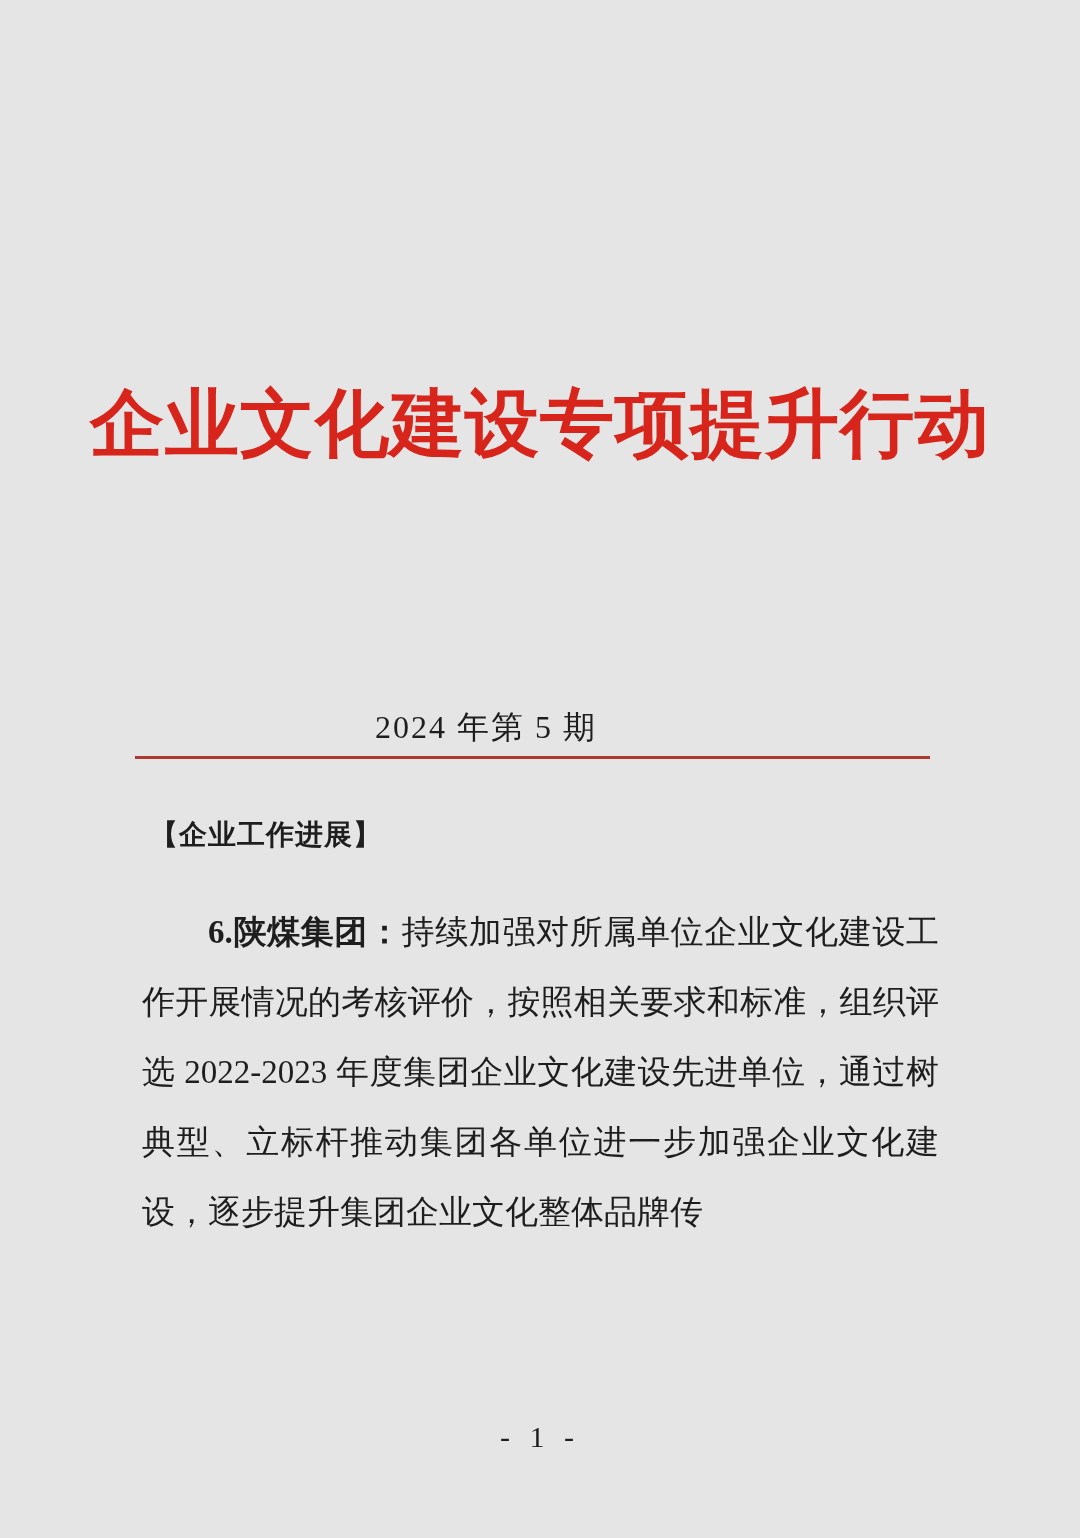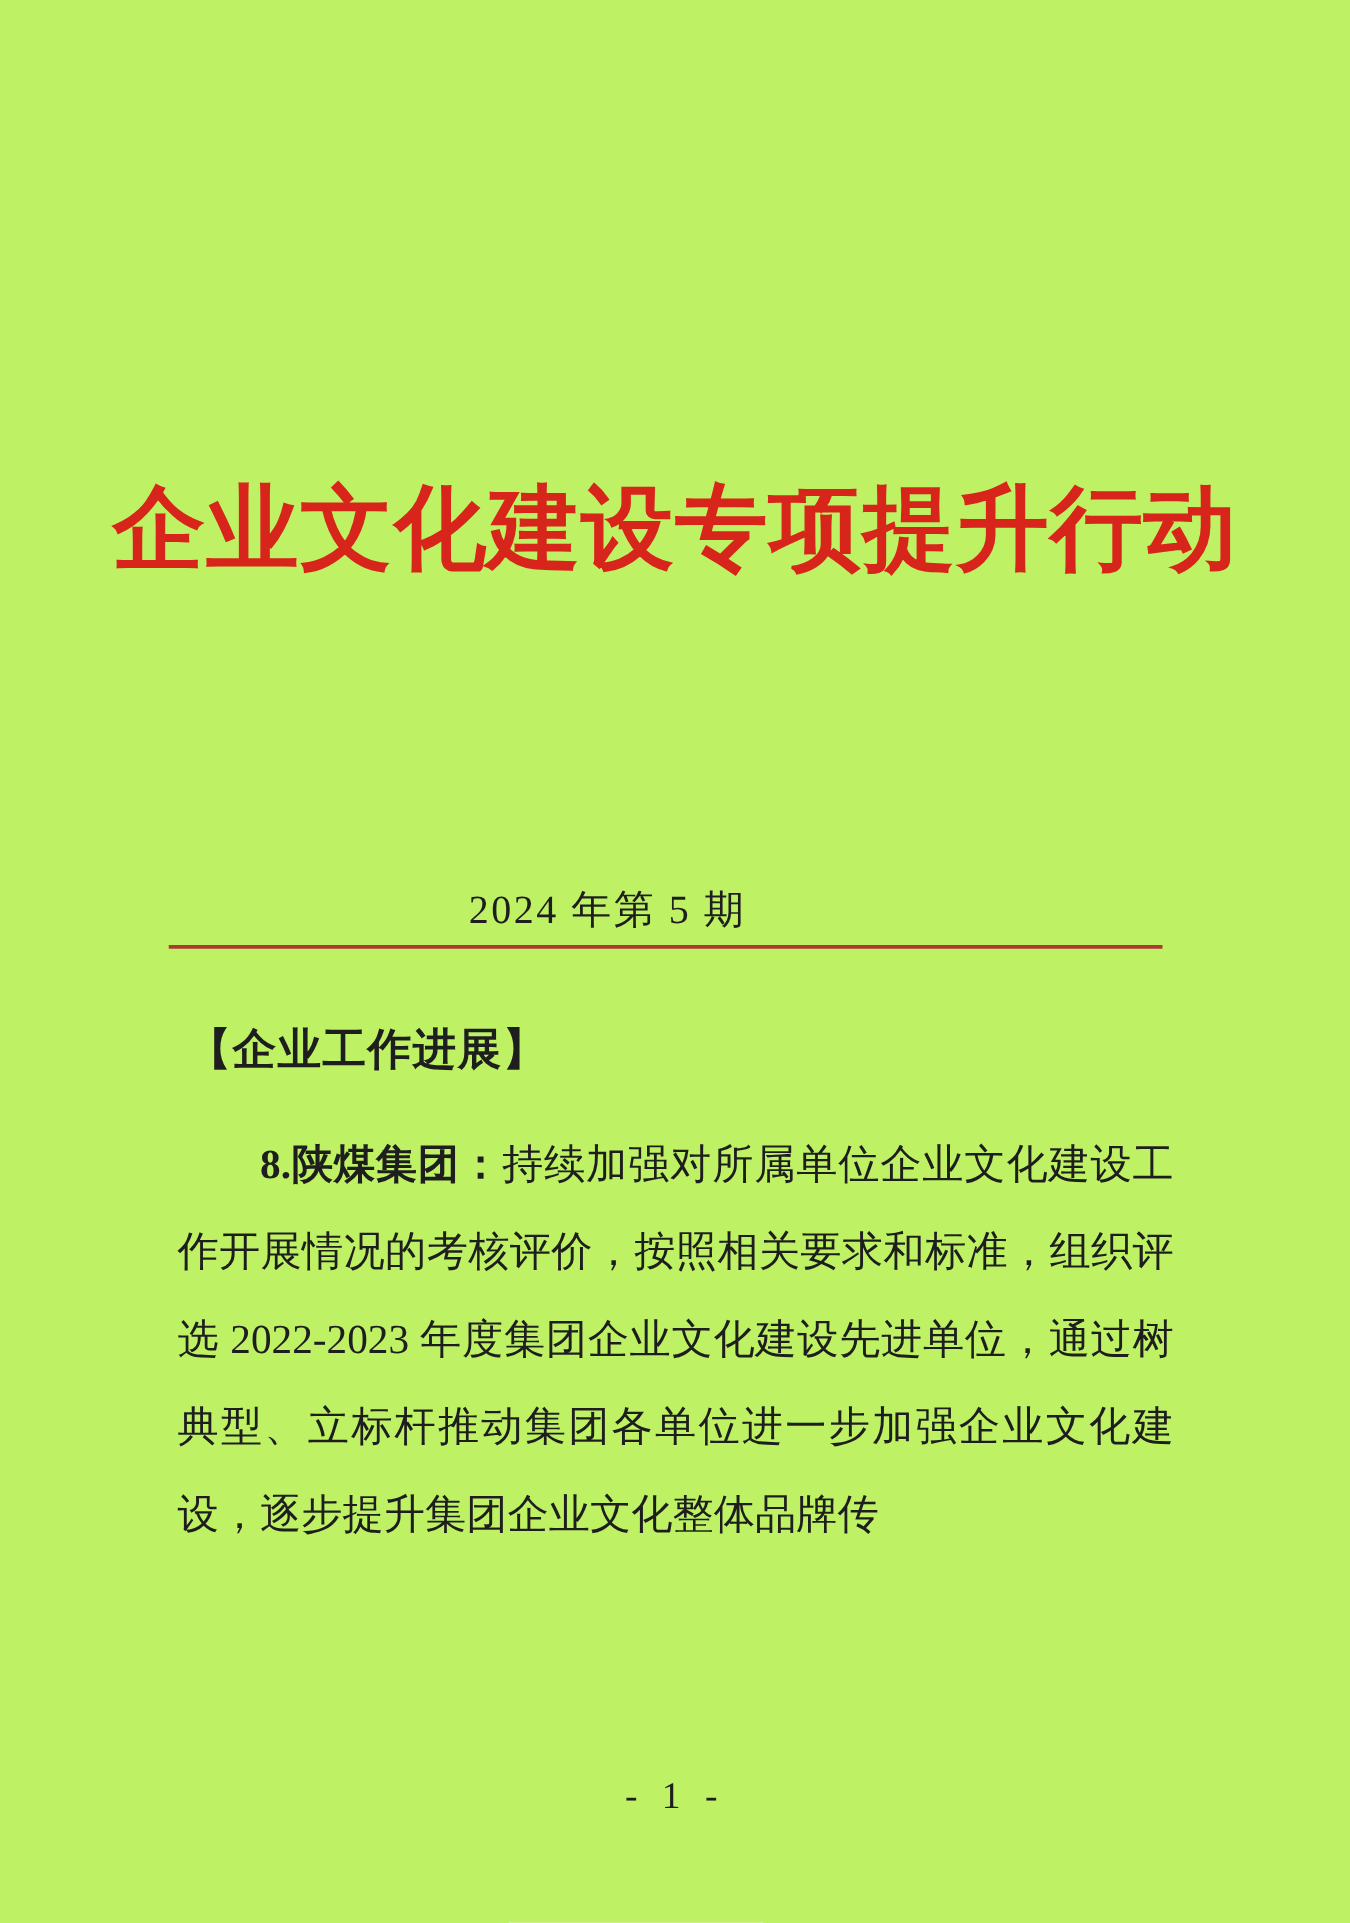--- a/index.html
+++ b/index.html
@@ -3,21 +3,21 @@
 <meta charset="utf-8">
 <style>
   html, body {
     margin: 0;
     padding: 0;
   }
   .page {
     position: relative;
     width: 1080px;
     height: 1538px;
-    background: #bef264;
+    background: #e5e5e5;
     overflow: hidden;
     font-family: "Liberation Serif", "DejaVu Serif", serif;
     color: #1e1e1e;
   }
   .header-block {
     position: absolute;
     top: 380px;
     left: 0;
     width: 1080px;
     text-align: center;
@@ -56,21 +56,21 @@
     width: 795px;
     height: 3px;
     background: #ad3a32;
     border: none;
     margin: 0;
   }
   .section-heading {
     position: absolute;
     top: 816px;
     left: 150px;
-    font-size: 35px;
+    font-size: 28px;
     font-weight: bold;
     letter-spacing: 1px;
     margin: 0;
   }
   .body-text {
     position: absolute;
     top: 898px;
     left: 142px;
     width: 797px;
     font-size: 33px;
@@ -104,18 +104,18 @@
     <div class="title-line1">企业文化建设专项提升行动</div>
   </div>
 
   <div class="issue-line">2024 年第 5 期</div>
 
   <div class="red-divider"></div>
 
   <div class="section-heading">【企业工作进展】</div>
 
   <div class="body-text">
-    <p><span class="para-lead">8.陕煤集团：</span><span>持续加强对所属单位企业文化建设工作开展情况的考核评价，按照相关要求和标准，组织评选 2022-2023 年度集团企业文化建设先进单位，通过树典型、立标杆推动集团各单位进一步加强企业文化建设，逐步提升集团企业文化整体品牌传</span></p>
+    <p><span class="para-lead">6.陕煤集团：</span><span>持续加强对所属单位企业文化建设工作开展情况的考核评价，按照相关要求和标准，组织评选 2022-2023 年度集团企业文化建设先进单位，通过树典型、立标杆推动集团各单位进一步加强企业文化建设，逐步提升集团企业文化整体品牌传</span></p>
   </div>
 
   <div class="page-number">- 1 -</div>
 
 </div>
 
 </body></html>

